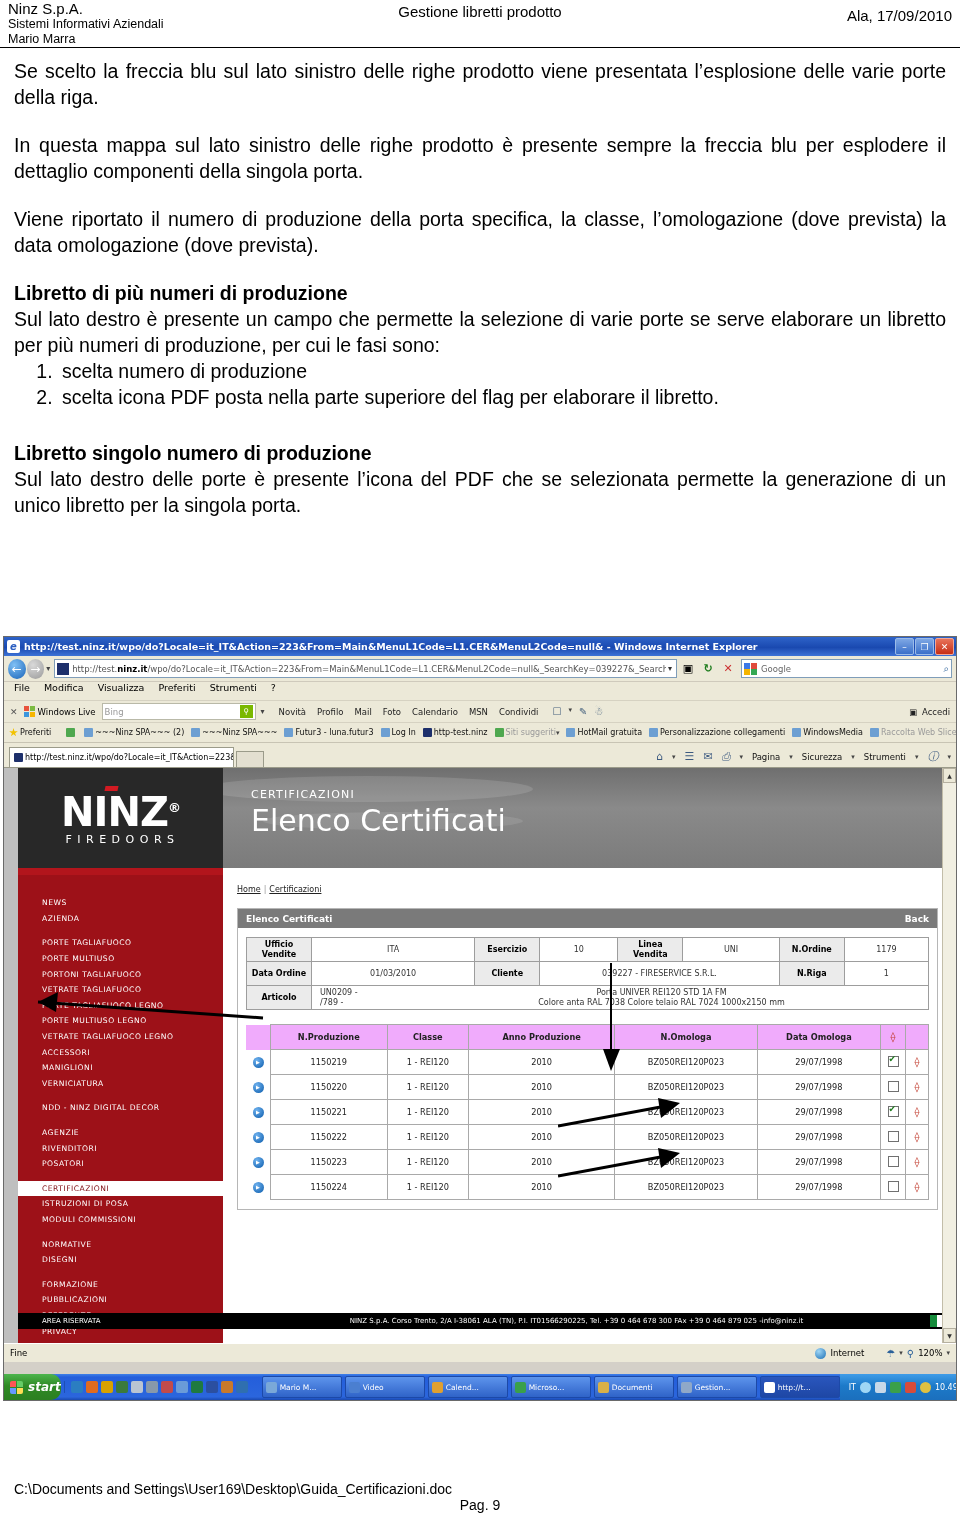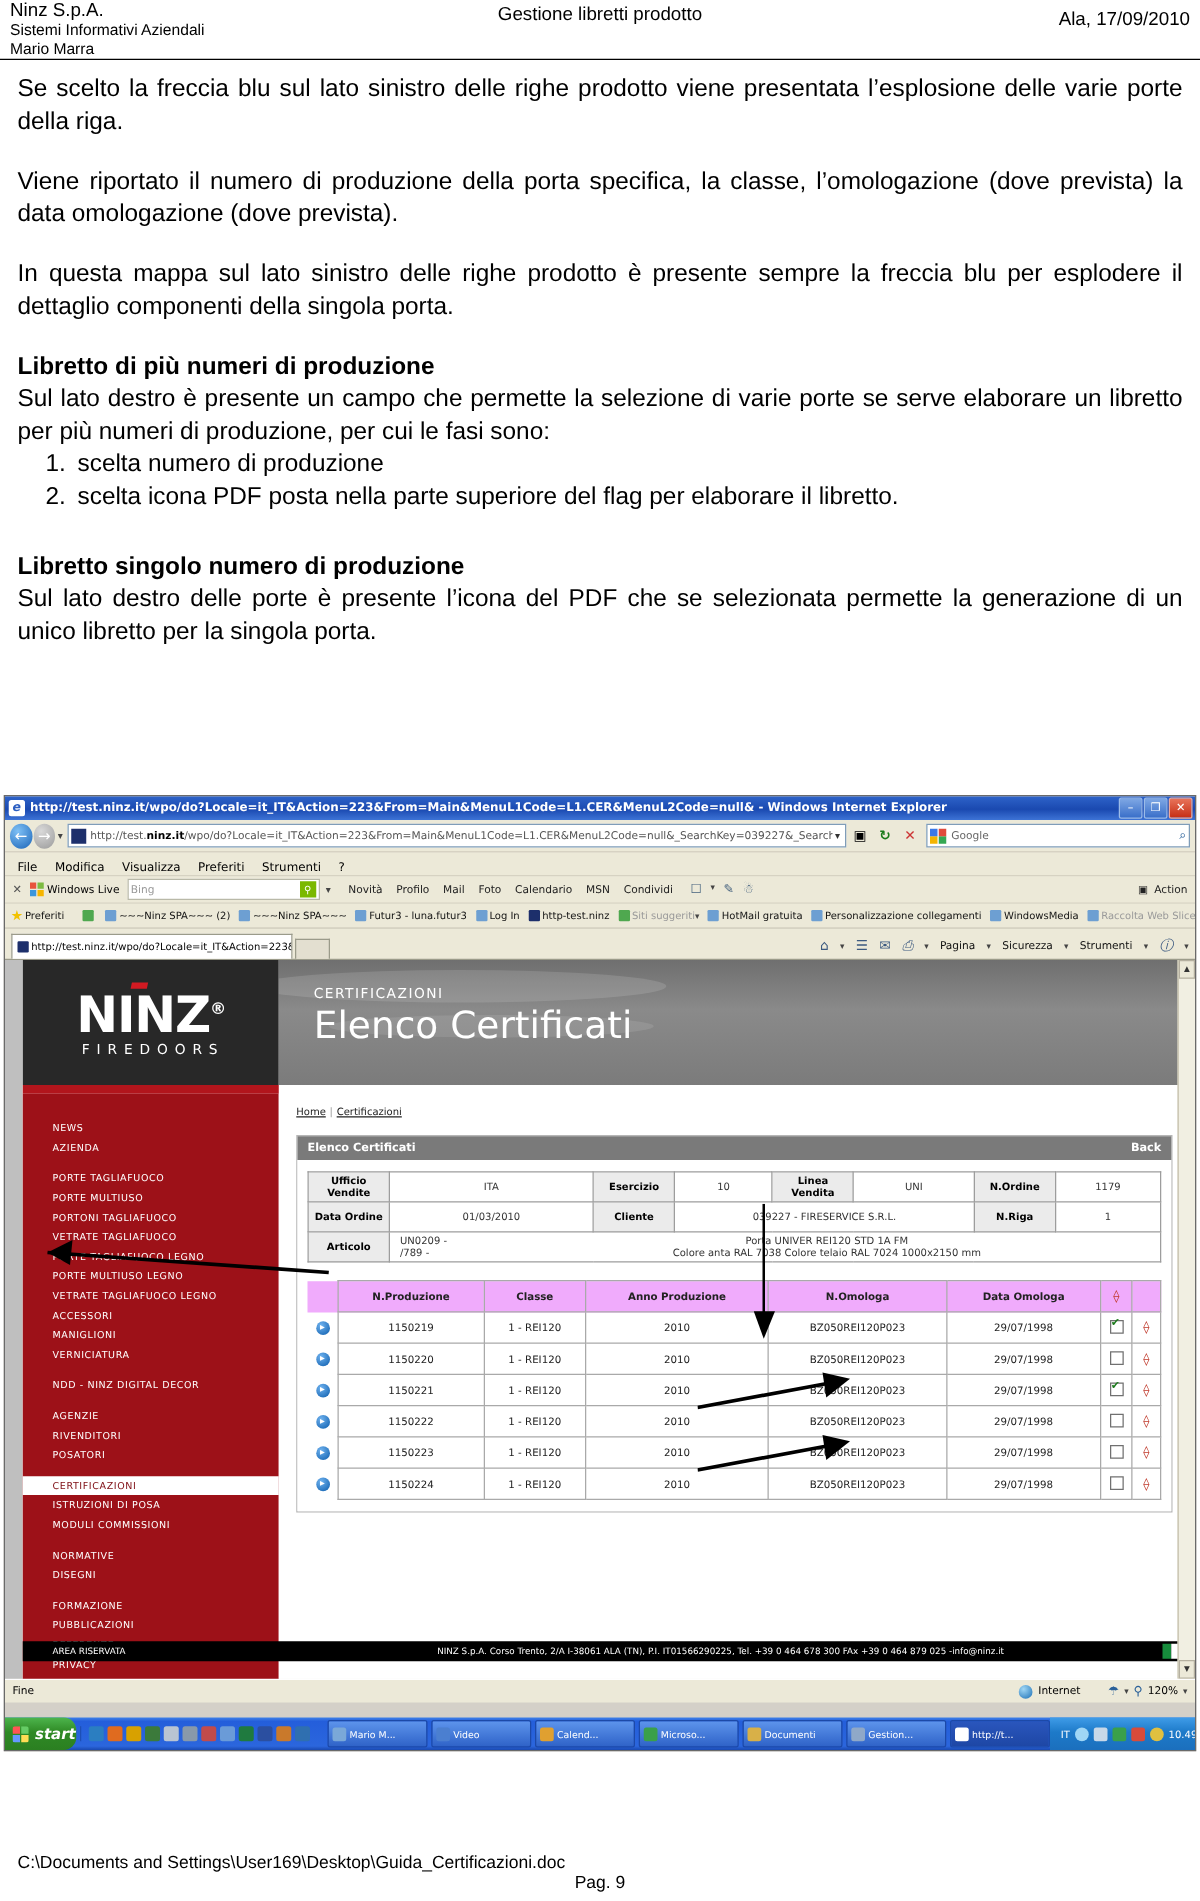--- a/index.html
+++ b/index.html
@@ -148,21 +148,21 @@
       linear-gradient(#e04b3c 50%, #e04b3c 50%) 7px 0/6px 6px no-repeat,
       linear-gradient(#f4b400 50%, #f4b400 50%) 0 6px/6px 6px no-repeat,
       linear-gradient(#34a853 50%, #34a853 50%) 7px 6px/6px 6px no-repeat;
   }
   .search-text { font-size: 8.5px; color: #666; flex: 1 1 auto; }
   .search-go { font-size: 10px; color: #2a6099; }
 
   
   .menubar {
     height: 18px; background: #ece9d8;
-    display: flex; align-items: flex-end; gap: 14px;
+    display: flex; align-items: flex-start; gap: 14px;
     padding: 0 10px; font-size: 9.5px; color: #000;
     border-bottom: 1px solid #d6d2c2;
   }
 
   
   .wltoolbar {
     height: 21px; background: #ece9d8;
     display: flex; align-items: center; gap: 0;
     padding: 0 6px; font-size: 8.5px;
     border-bottom: 1px solid #d6d2c2;
@@ -481,22 +481,22 @@
     <div class="l2">Sistemi Informativi Aziendali</div>
     <div class="l3">Mario Marra</div>
   </div>
   <div class="dh-center">Gestione libretti prodotto</div>
   <div class="dh-right">Ala, 17/09/2010</div>
   <div class="hr-rule"></div>
 </div>
 
 <div class="doc-body">
   <p class="p">Se scelto la freccia blu sul lato sinistro delle righe prodotto viene presentata l’esplosione delle varie porte della riga.</p>
+  <p class="p">In questa mappa sul lato sinistro delle righe prodotto è presente sempre la freccia blu per esplodere il dettaglio componenti della singola porta.</p>
   <p class="p">Viene riportato il numero di produzione della porta specifica, la classe, l’omologazione (dove prevista) la data omologazione (dove prevista).</p>
-  <p class="p">In questa mappa sul lato sinistro delle righe prodotto è presente sempre la freccia blu per esplodere il dettaglio componenti della singola porta.</p>
 
   <div class="h-sub">Libretto di più numeri di produzione</div>
   <p class="p tight">Sul lato destro è presente un campo che permette la selezione di varie porte se serve elaborare un libretto per più numeri di produzione, per cui le fasi sono:</p>
   <ol class="steps">
     <li>scelta numero di produzione</li>
     <li>scelta icona PDF posta nella parte superiore del flag per elaborare il libretto.</li>
   </ol>
 
   <div class="gap-md"></div>
 
@@ -565,21 +565,21 @@
       <span>Condividi</span>
     </span>
     <span class="wl-icons">
       <i>☐</i>
       <i class="tt-chev">▾</i>
       <i>✎</i>
       <i>☃</i>
     </span>
     <span class="wl-right">
       <i>▣</i>
-      <span>Action</span>
+      <span>Accedi</span>
     </span>
   </div>
 
   <div class="favbar">
     <span class="fav-item">
       <i class="fav-ico star"></i>
       <span>Preferiti</span>
     </span>
     <span class="fav-sep"></span>
     <span class="fav-item">

